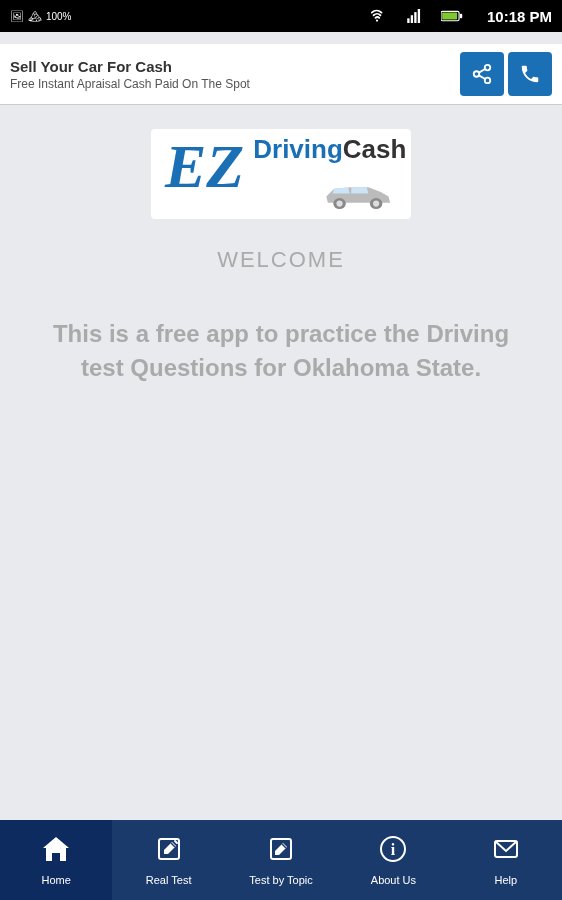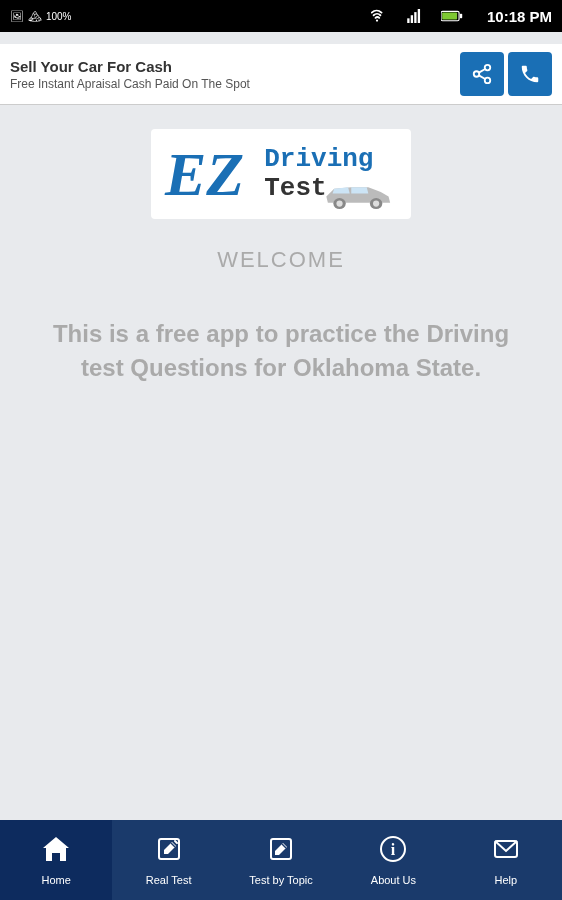--- a/index.html
+++ b/index.html
@@ -99,23 +99,22 @@
     .logo-ez {
       font-size: 62px;
       font-weight: bold;
       font-style: italic;
       color: #1a6fb5;
       line-height: 1;
       font-family: 'Times New Roman', serif;
     }
     .logo-text-block {
       display: flex;
-      flex-direction: column;
-      margin-left: 20px;
-      font-family: Liberation Mono, monospace;
+      flex-direction: row;
+      margin-left: 9px;
     }
     .logo-driving {
       font-size: 26px;
       font-weight: bold;
       color: #1a6fb5;
       line-height: 1.1;
     }
     .logo-test-word {
       font-size: 26px;
       font-weight: bold;
@@ -262,25 +261,25 @@
           <path d="M6.6 10.8c1.4 2.8 3.8 5.1 6.6 6.6l2.2-2.2c.3-.3.7-.4 1-.2 1.1.4 2.3.6 3.6.6.6 0 1 .4 1 1V20c0 .6-.4 1-1 1-9.4 0-17-7.6-17-17 0-.6.4-1 1-1h3.5c.6 0 1 .4 1 1 0 1.3.2 2.5.6 3.6.1.3 0 .7-.2 1L6.6 10.8z"></path>
         </svg>
       </button>
     </div>
   </div>
 
 
   <div class="content-area">
 
     <div class="logo-container">
-      <div style="display:flex; align-items:center; position:relative; width:100%; height:100%; padding: 22px 14px;">
+      <div style="display:flex; align-items:flex-start; position:relative; width:100%; height:100%; padding: 6px 14px;">
         <span class="logo-ez">EZ</span>
         <div class="logo-text-block">
           <span class="logo-driving">Driving</span>
-          <span class="logo-test-word">Test</span>
+          <span class="logo-test-word">Cash</span>
         </div>
 
         <div style="position:absolute; bottom:6px; right:12px;">
           <svg width="80" height="28" viewBox="0 0 100 36" fill="#bbb">
             <path d="M10 28 L8 20 L18 10 L40 8 L62 8 L78 14 L88 20 L90 28 Z" fill="#bbb"></path>
             <ellipse cx="25" cy="29" rx="8" ry="7" fill="#888"></ellipse>
             <ellipse cx="25" cy="29" rx="4" ry="4" fill="#ddd"></ellipse>
             <ellipse cx="72" cy="29" rx="8" ry="7" fill="#888"></ellipse>
             <ellipse cx="72" cy="29" rx="4" ry="4" fill="#ddd"></ellipse>
             <path d="M18 10 L36 8 L38 16 L16 16 Z" fill="#cce4f5"></path>

